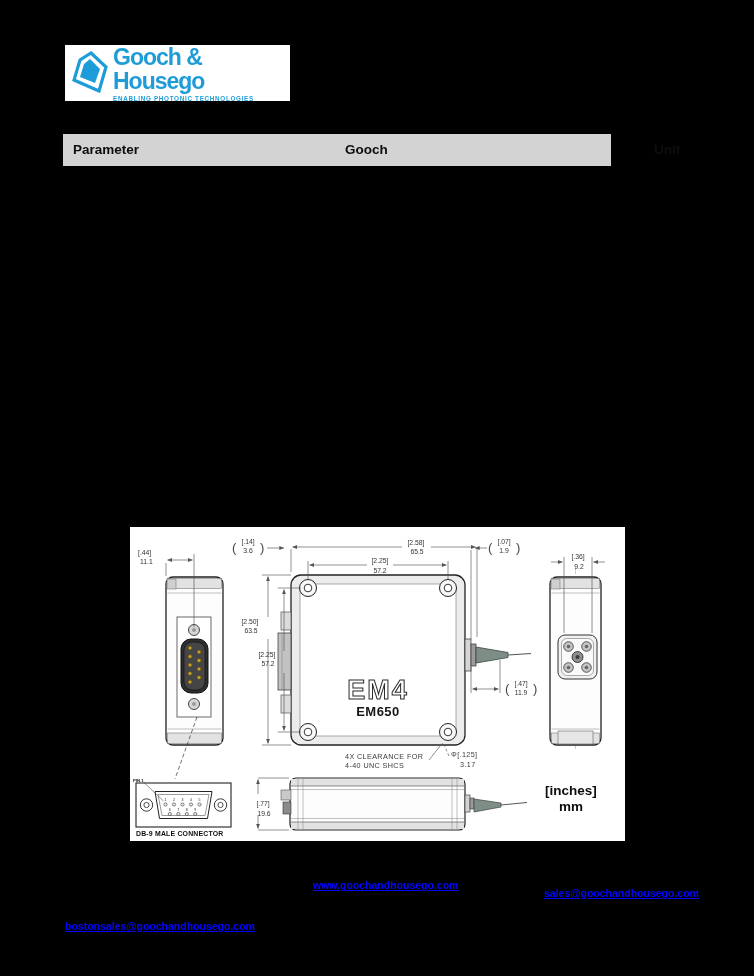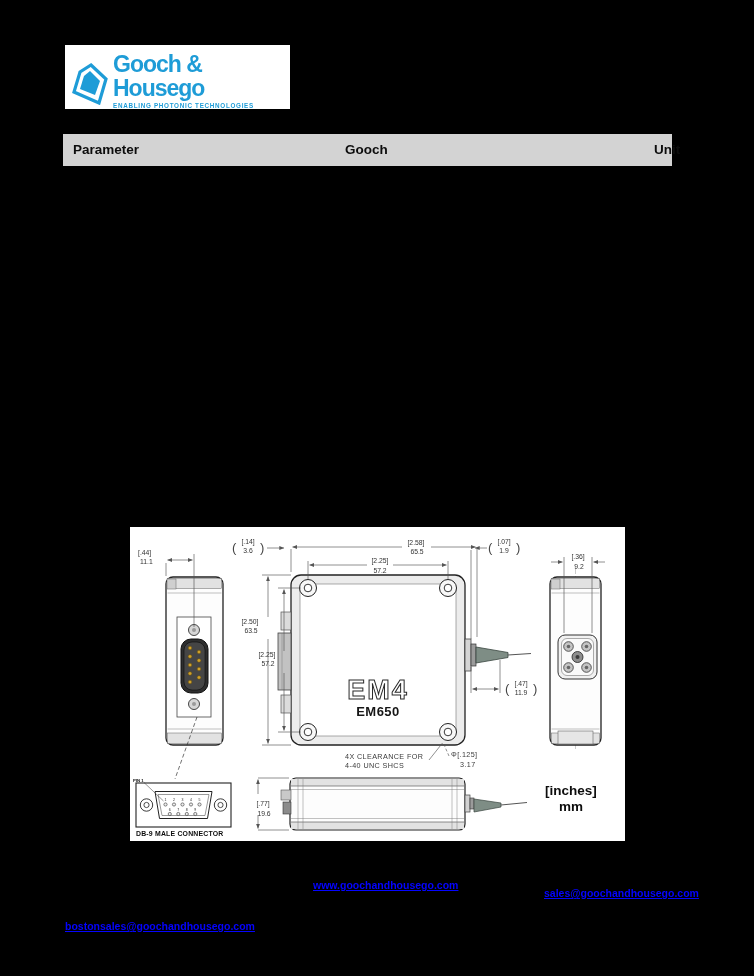--- a/index.html
+++ b/index.html
@@ -1,28 +1,28 @@
 <!DOCTYPE html>
 <html><head>
 <meta charset="utf-8">
 <style>
   html,body{margin:0;padding:0;}
   body{width:754px;height:976px;background:#000;position:relative;
        font-family:"Liberation Sans",sans-serif;overflow:hidden;}
 
   
-  .logo{position:absolute;left:65px;top:45px;width:225px;height:64px;background:#fff;
-        display:flex;align-items:flex-end;}
+  .logo{position:absolute;left:65px;top:45px;width:225px;height:56px;background:#fff;
+        display:flex;align-items:center;}
   .logo-icon{margin-left:6px;flex:0 0 auto;}
   .logo-text{margin-left:4px;display:flex;flex-direction:column;}
   .brand{color:#1e9cd7;font-weight:bold;font-size:23px;letter-spacing:-1px;line-height:24px;}
   .tagline{color:#1e9cd7;font-weight:bold;font-size:6.3px;letter-spacing:0.7px;margin-top:2px;}
 
   
-  .thead{position:absolute;left:63px;top:134px;width:609px;height:32px;background:#d3d3d3;}
+  .thead{position:absolute;left:63px;top:134px;width:548px;height:32px;background:#d3d3d3;}
   .thead span{position:absolute;top:0;line-height:32px;font-weight:bold;font-size:13.5px;color:#0d0d0d;}
   .col-param{left:10px;}
   .col-type{left:282px;}
   .col-unit{left:555px;margin-left:36px;}
 
   
   .drawing{position:absolute;left:130px;top:527px;width:495px;height:314px;background:#fff;}
   .drawing svg{display:block;}
   .drawing text{font-family:"Liberation Sans",sans-serif;}
   text.dim{font-size:6.8px;fill:#333;}

